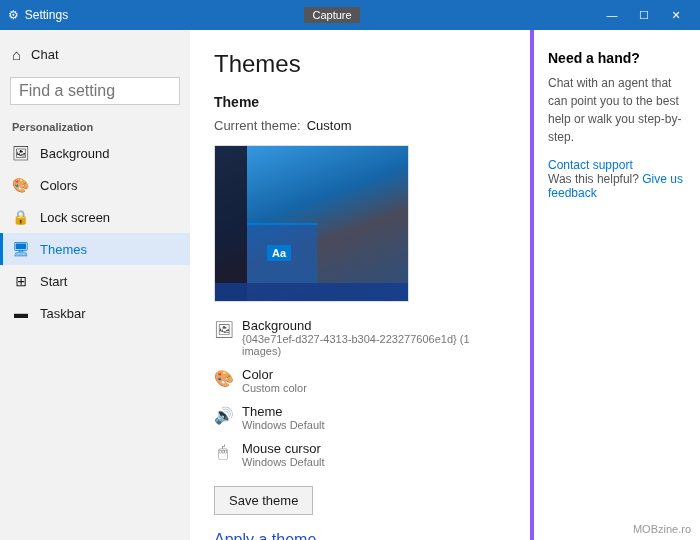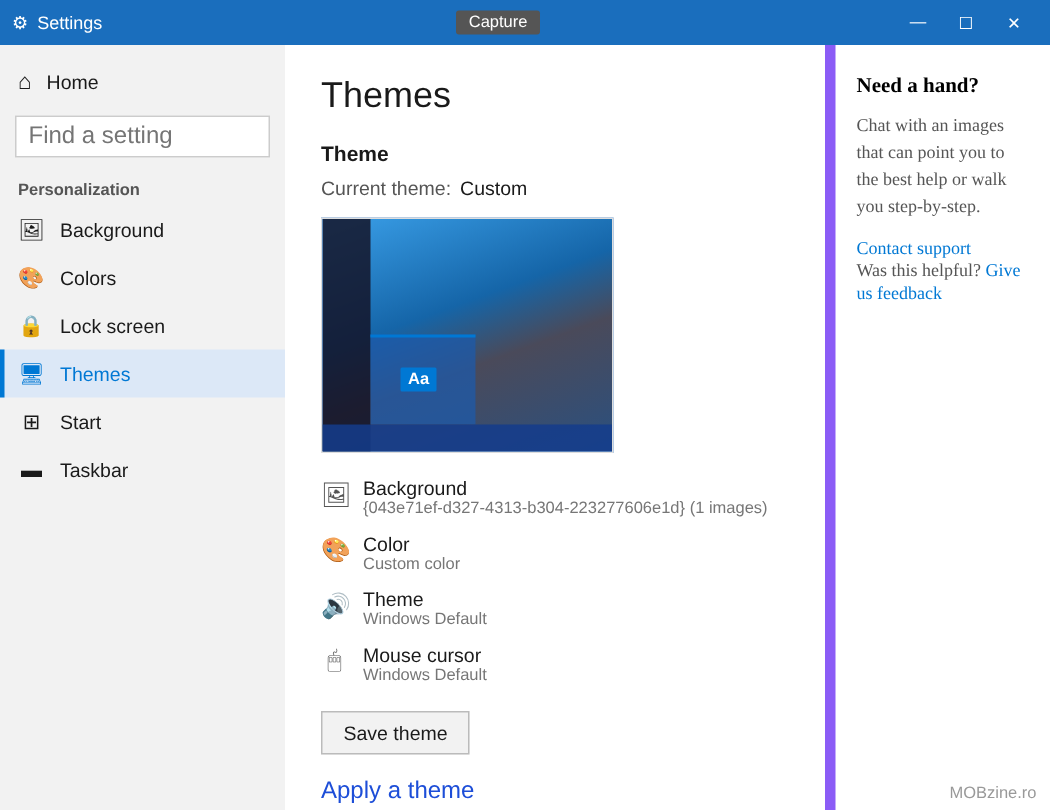--- a/index.html
+++ b/index.html
@@ -277,26 +277,25 @@
     }
     .thumb-2 {
       background: linear-gradient(160deg, #0078d4 0%, #005a9e 50%, #004080 100%);
     }
     .thumb-3 {
       background: linear-gradient(160deg, #87ceeb 0%, #b0d4ee 40%, #c8dff0 60%, #e8f4ff 100%);
     }
 
     
     .help-panel {
-      width: 150px;
+      width: 170px;
       flex-shrink: 0;
       background: white;
       padding: 20px 14px;
-      border-left: 7px solid #8b5cf6;
-      font-family: Liberation Serif, serif;
+      border-left: 4px solid #8b5cf6;
     }
     .help-title {
       font-size: 14px;
       font-weight: 600;
       margin-bottom: 8px;
     }
     .help-text {
       font-size: 12px;
       color: #555;
       line-height: 1.5;
@@ -343,21 +342,21 @@
     <div class="title-bar-btn">☐</div>
     <div class="title-bar-btn close">✕</div>
   </div>
 </div>
 
 <div class="app-body">
 
   <div class="sidebar">
     <div class="sidebar-home">
       <span class="sidebar-home-icon">⌂</span>
-      <span>Home</span>
+      <span>Chat</span>
     </div>
 
     <div class="search-box">
       <input class="search-input" type="text" placeholder="Find a setting" style="">
       <span class="search-icon">🔍</span>
     </div>
 
     <div class="sidebar-section-label">Personalization</div>
 
     <div class="sidebar-item">
@@ -444,21 +443,21 @@
 
     <div class="theme-thumbnails">
       <div class="theme-thumb thumb-1"></div>
       <div class="theme-thumb thumb-2"></div>
       <div class="theme-thumb thumb-3"></div>
     </div>
   </div>
 
   <div class="help-panel">
     <div class="help-title">Need a hand?</div>
-    <div class="help-text">Chat with an images that can point you to the best help or walk you step-by-step.</div>
+    <div class="help-text">Chat with an agent that can point you to the best help or walk you step-by-step.</div>
     <a class="help-link">Contact support</a>
     <div class="helpful-row">
       <span>Was this helpful?</span>
       <a>Give us feedback</a>
     </div>
   </div>
 
 </div>
 
 <div class="watermark">MOBzine.ro</div>

